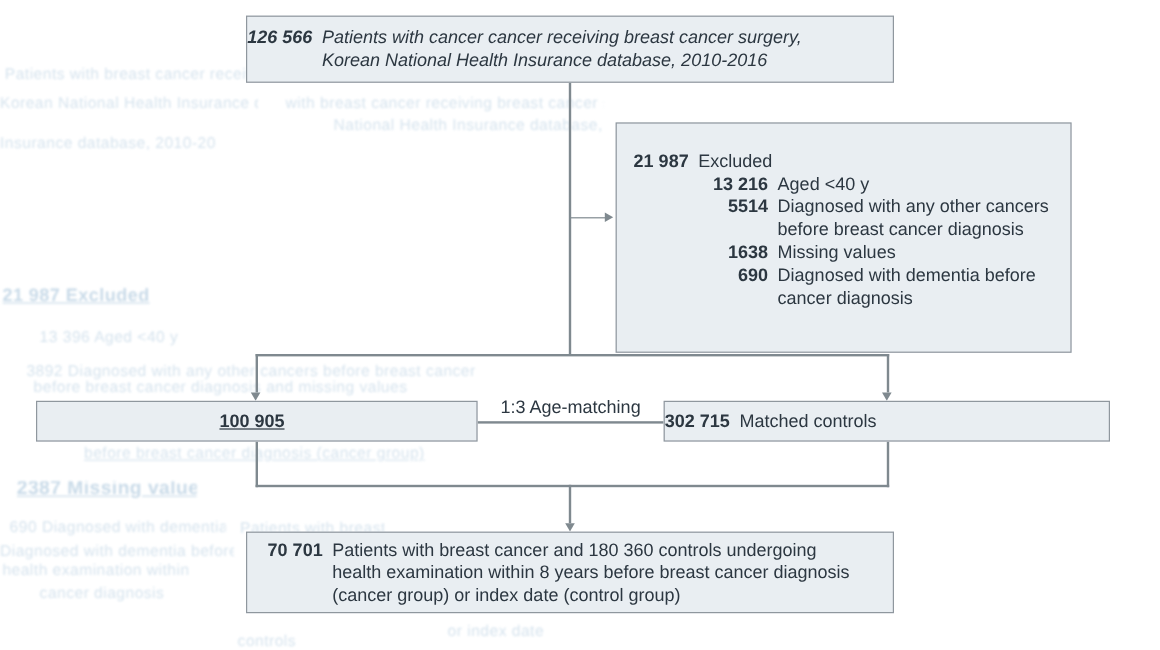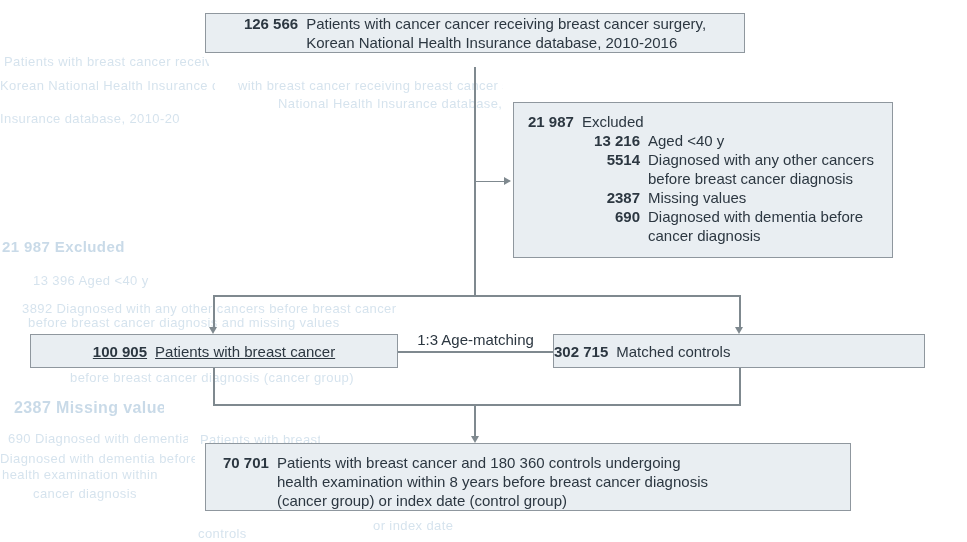--- a/index.html
+++ b/index.html
@@ -24,68 +24,68 @@
     position:absolute;
     background:var(--fill);
     border:1.5px solid var(--border);
     box-sizing:border-box;
   }
   .row{display:flex;align-items:flex-start;}
   .num{font-weight:bold;white-space:nowrap;}
   .gap{width:8px;flex:none;}
   .line{display:block;}
   
-  #box-top{left:205px;top:13px;width:540px;height:40px;display:flex;align-items:center;justify-content:center;}
+  #box-top{left:205px;top:13px;width:540px;height:56px;display:flex;align-items:center;font-style:italic;}
   
-  #box-excluded{left:513px;top:102px;width:380px;height:156px;padding:9px 8px 0 14px;}
+  #box-excluded{left:513px;top:102px;width:380px;height:192px;padding:22px 8px 0 14px;}
   #box-excluded .sub .num{width:112px;text-align:right;}
   #box-excluded .sub .txt{max-width:232px;}
   
   #box-cancer{left:30px;top:334px;width:368px;height:34px;display:flex;align-items:center;justify-content:center;text-decoration:underline;}
   #box-controls{left:553px;top:334px;width:372px;height:34px;display:flex;align-items:center;justify-content:flex-start;}
   
-  #box-final{left:205px;top:443px;width:646px;height:68px;display:flex;align-items:flex-end;padding-left:17px;box-sizing:border-box;}
+  #box-final{left:205px;top:443px;width:540px;height:68px;display:flex;align-items:center;padding-left:17px;box-sizing:border-box;}
   
   .lnv{position:absolute;width:1.5px;background:var(--line);}
   .lnh{position:absolute;height:1.5px;background:var(--line);}
   .arr-d{position:absolute;width:0;height:0;border-left:4.5px solid transparent;border-right:4.5px solid transparent;border-top:7px solid var(--line);}
   .arr-r{position:absolute;width:0;height:0;border-top:4.5px solid transparent;border-bottom:4.5px solid transparent;border-left:7px solid var(--line);}
   
   #match-label{position:absolute;left:398px;top:330px;width:155px;text-align:center;}
   
   .ghost{
     position:absolute;
     color:var(--ghost);
     opacity:.42;
     filter:blur(.7px);
     font-size:13px;
     line-height:14px;
     white-space:nowrap;
     overflow:hidden;
     height:15px;
     letter-spacing:.4px;
   }
-  .ghost.gb{font-weight:bold;opacity:.55;}
+  .ghost.gb{font-weight:bold;opacity:.55;text-decoration:underline;}
 </style>
 </head>
 <body>
 
 <div class="canvas">
 
   <div id="ghosts">
       <div class="ghost" style="left: 4px; top: 55px; width: 205px;">Patients with breast cancer receiving breast cancer</div>
       <div class="ghost" style="left: 0px; top: 79px; width: 215px;">Korean National Health Insurance database, 2010</div>
       <div class="ghost" style="left: 238px; top: 79px; width: 265px;">with breast cancer receiving breast cancer surgery</div>
       <div class="ghost" style="left: 278px; top: 97px; width: 228px;">National Health Insurance database, 2010-2016</div>
       <div class="ghost" style="left: 0px; top: 112px; width: 180px;">Insurance database, 2010-2016</div>
       <div class="ghost gb" style="left: 2px; top: 240px; width: 160px; font-size: 15px;">21 987 Excluded</div>
       <div class="ghost" style="left: 33px; top: 274px; width: 145px;">13 396 Aged &lt;40 y</div>
       <div class="ghost" style="left: 22px; top: 302px; width: 420px;">3892 Diagnosed with any other cancers before breast cancer</div>
       <div class="ghost" style="left: 28px; top: 316px; width: 400px;">before breast cancer diagnosis and missing values</div>
-      <div class="ghost" style="left: 70px; top: 371px; width: 300px;">before breast cancer diagnosis (cancer group)</div>
+      <div class="ghost" style="left: 70px; top: 371px; width: 300px; text-decoration: underline;">before breast cancer diagnosis (cancer group)</div>
       <div class="ghost gb" style="left: 14px; top: 401px; width: 150px; font-size: 16px;">2387 Missing values</div>
       <div class="ghost" style="left: 8px; top: 432px; width: 180px;">690 Diagnosed with dementia</div>
       <div class="ghost" style="left: 200px; top: 433px; width: 120px;">Patients with breast</div>
       <div class="ghost" style="left: 0px; top: 452px; width: 195px;">Diagnosed with dementia before cancer</div>
       <div class="ghost" style="left: 2px; top: 468px; width: 155px;">health examination within 2</div>
       <div class="ghost" style="left: 33px; top: 487px; width: 125px;">cancer diagnosis</div>
       <div class="ghost" style="left: 373px; top: 519px; width: 100px;">or index date</div>
       <div class="ghost" style="left: 198px; top: 527px; width: 75px;">controls</div>
     </div>
 
@@ -125,36 +125,35 @@
       <span class="num">13 216</span>
       <span class="gap"></span>
       <span class="txt">Aged &lt;40 y</span>
     </div>
     <div class="row sub">
       <span class="num">5514</span>
       <span class="gap"></span>
       <span class="txt">Diagnosed with any other cancers before breast cancer diagnosis</span>
     </div>
     <div class="row sub">
-      <span class="num">2387</span>
+      <span class="num">1638</span>
       <span class="gap"></span>
       <span class="txt">Missing values</span>
     </div>
     <div class="row sub">
       <span class="num">690</span>
       <span class="gap"></span>
       <span class="txt">Diagnosed with dementia before cancer diagnosis</span>
     </div>
   </div>
 
   <div class="box" id="box-cancer">
     <div class="row">
       <span class="num">100 905</span>
       <span class="gap"></span>
-      <span class="txt">Patients with breast cancer</span>
     </div>
   </div>
 
   <div id="match-label">1:3 Age-matching</div>
 
   <div class="box" id="box-controls">
     <div class="row">
       <span class="num">302 715</span>
       <span class="gap"></span>
       <span class="txt">Matched controls</span>

